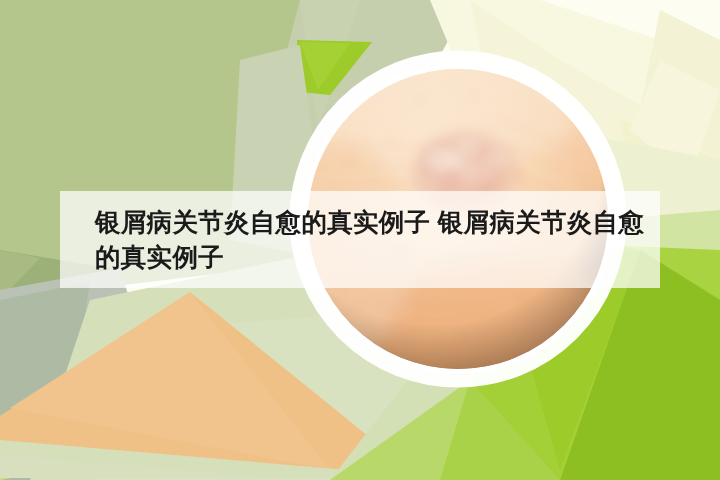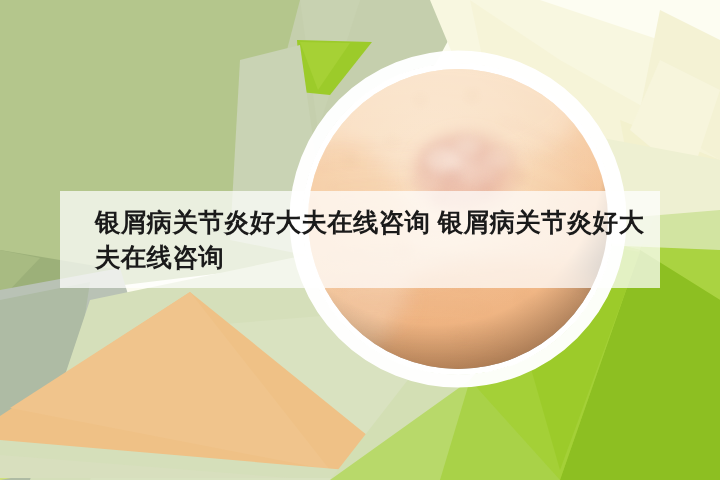--- a/index.html
+++ b/index.html
@@ -212,15 +212,15 @@
       <g opacity="0.18" filter="url(#soft-blur-lg)">
         <ellipse cx="372" cy="300" rx="40" ry="26" fill="#e9b59b"></ellipse>
       </g>
 
       <rect x="300" y="60" width="320" height="320" fill="url(#skin-shade)"></rect>
     </g>
   </svg>
 
   <div id="title-band"></div>
 
-  <div id="title-text">银屑病关节炎好大夫在线咨询 银屑病关节炎好大夫在线咨询</div>
+  <div id="title-text">银屑病关节炎自愈的真实例子 银屑病关节炎自愈的真实例子</div>
 
 </div>
 
 </body></html>

